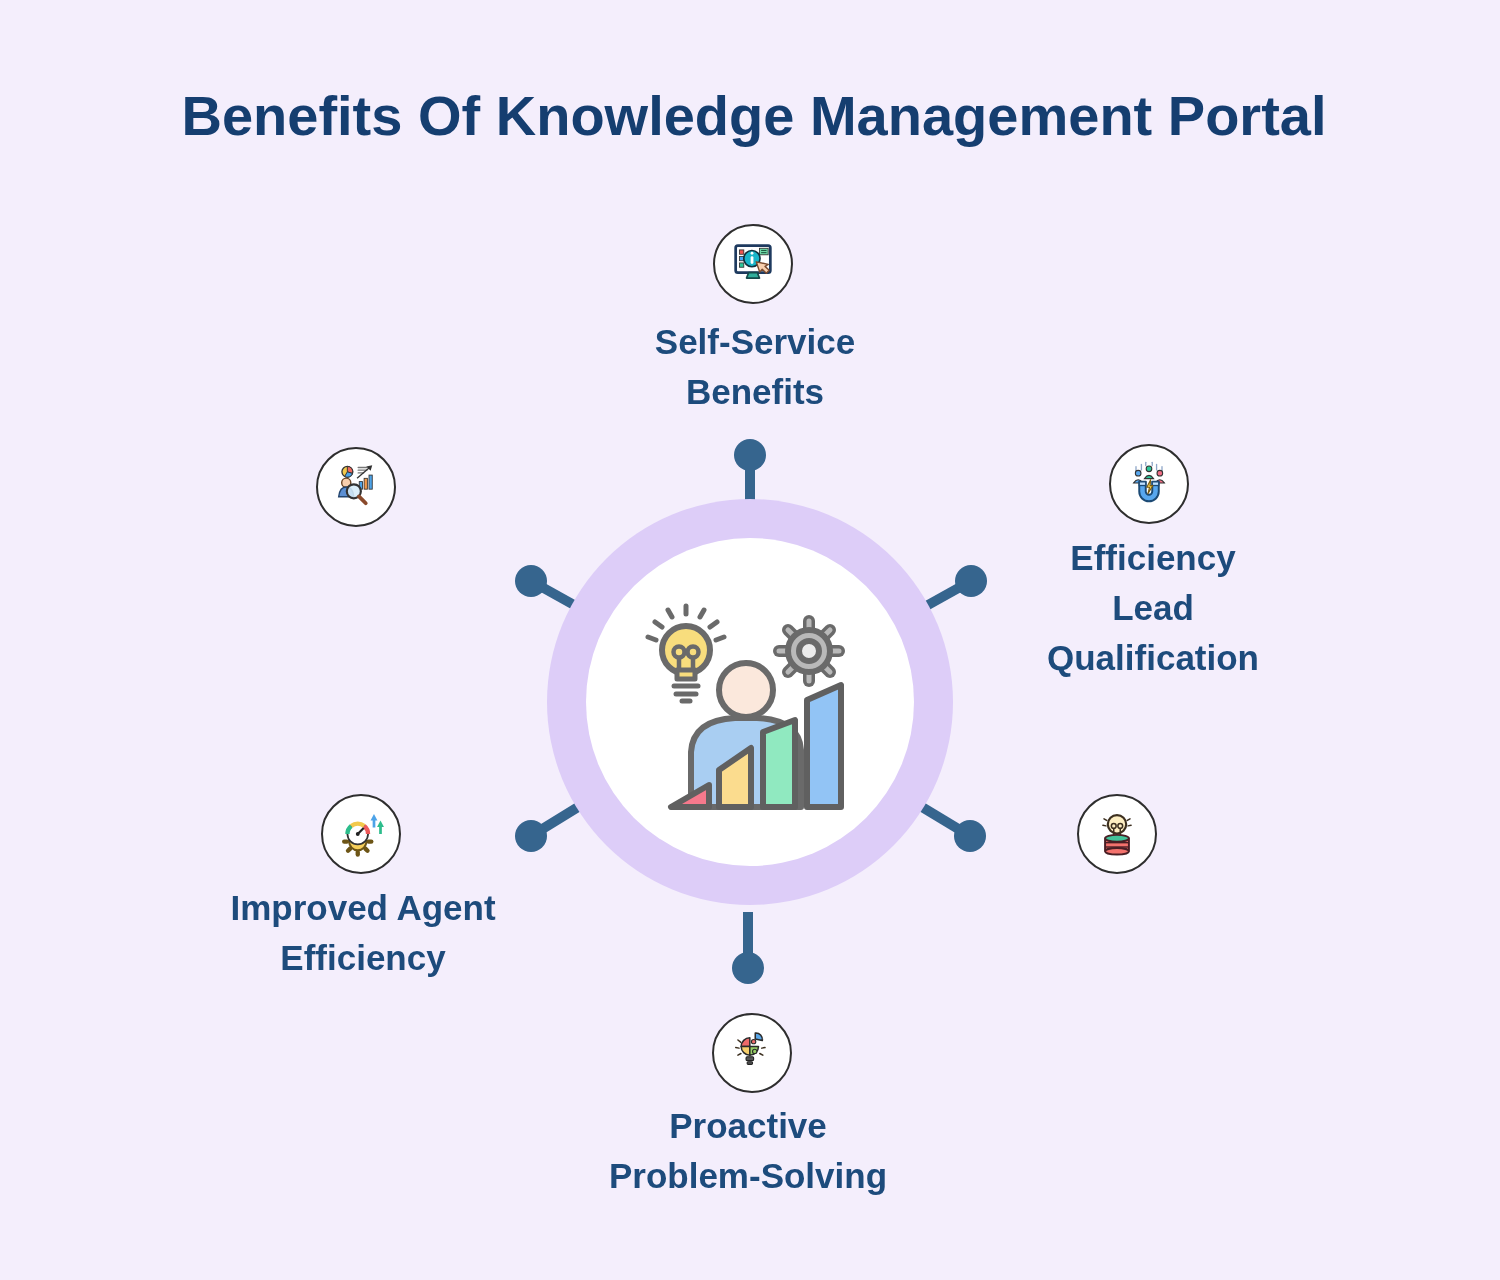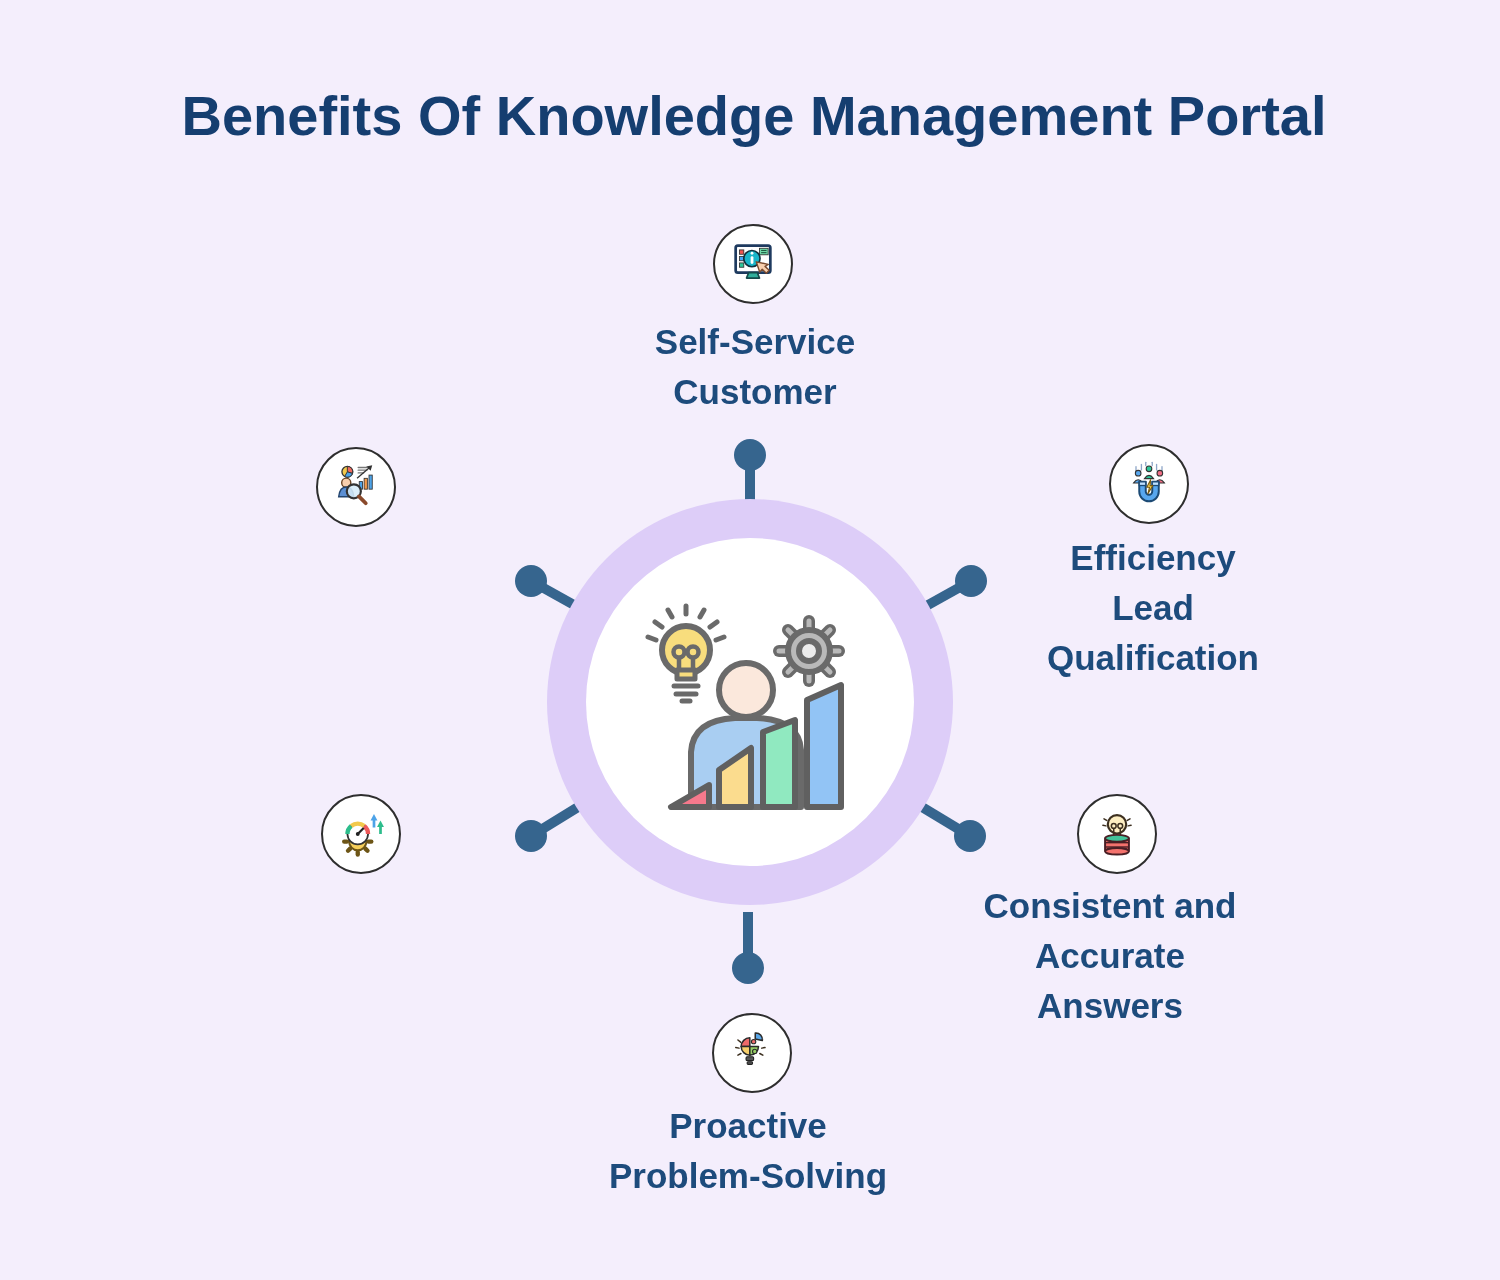--- a/index.html
+++ b/index.html
@@ -142,21 +142,21 @@
       <line x1="31.5" y1="11.5" x2="36.5" y2="11.5" stroke="#1e5c40" stroke-width="1"></line>
       <line x1="31.5" y1="13.5" x2="36.5" y2="13.5" stroke="#1e5c40" stroke-width="1"></line>
       <circle cx="23" cy="19" r="7.5" fill="#19b5c9" stroke="#11323f" stroke-width="1.5"></circle>
       <rect x="21.8" y="12.8" width="2.6" height="2.6" rx="1.3" fill="#ffffff"></rect>
       <rect x="21.8" y="16.8" width="2.6" height="7.2" rx="1.3" fill="#ffffff"></rect>
       <path d="M 20,32 h 8 l 2,5 h -12 z" fill="#2fae9b" stroke="#14494a" stroke-width="1.5" stroke-linejoin="round"></path>
       <path d="M 27,22 l 3.2,9.5 2.3,-2.6 3.8,3.6 2.6,-2.7 -3.8,-3.6 3,-1.8 z" fill="#f8cfae" stroke="#7a4b2f" stroke-width="1.3" stroke-linejoin="round"></path>
     </svg>
   </div>
   <div class="node-label" style="left:615px;top:317px;width:280px;">Self-Service
-Customer</div>
+Benefits</div>
 
   <div class="node-icon" style="left:1109px;top:444px;">
     <svg width="52" height="52" viewBox="0 0 48 48">
       <g stroke="#8ea6c8" stroke-width="1.2" stroke-linecap="round">
         <line x1="12" y1="8" x2="12" y2="13"></line>
           <line x1="17" y1="6" x2="17" y2="11"></line>
         <line x1="31" y1="6" x2="31" y2="11"></line>
           <line x1="36" y1="8" x2="36" y2="13"></line>
         <line x1="21" y1="4" x2="21" y2="7"></line>
           <line x1="27" y1="4" x2="27" y2="7"></line>
@@ -196,23 +196,20 @@
       <circle cx="27" cy="16.5" r="2.2" fill="none" stroke="#3d3020" stroke-width="1.4"></circle>
       <line x1="21" y1="18.5" x2="21" y2="26" stroke="#3d3020" stroke-width="1.4"></line>
       <line x1="27" y1="18.5" x2="27" y2="26" stroke="#3d3020" stroke-width="1.4"></line>
       <rect x="13" y="28" width="22" height="12" rx="1.5" fill="#f4726d" stroke="#4a1f25" stroke-width="1.8"></rect>
       <ellipse cx="24" cy="40" rx="11" ry="3" fill="#f4726d" stroke="#4a1f25" stroke-width="1.8"></ellipse>
       <line x1="13" y1="32" x2="35" y2="32" stroke="#4a1f25" stroke-width="1.3"></line>
       <line x1="13" y1="36" x2="35" y2="36" stroke="#4a1f25" stroke-width="1.3"></line>
       <ellipse cx="24" cy="28" rx="11" ry="3.2" fill="#43c39a" stroke="#4a1f25" stroke-width="1.8"></ellipse>
     </svg>
   </div>
-  <div class="node-label" style="left:965px;top:881px;width:290px;">Consistent and
-Accurate
-Answers</div>
 
   <div class="node-icon" style="left:712px;top:1013px;">
     <svg width="52" height="52" viewBox="0 0 48 48">
       <g stroke="#3d3020" stroke-width="1.4" stroke-linecap="round">
         <line x1="11" y1="12" x2="13.5" y2="14"></line>
           <line x1="9" y1="19" x2="12" y2="19.5"></line>
         <line x1="11" y1="26" x2="13.8" y2="24.5"></line>
           <line x1="34" y1="26" x2="31.2" y2="24.5"></line>
         <line x1="36" y1="19" x2="33" y2="19.5"></line>
       </g>
@@ -247,20 +244,22 @@
       <path d="M 15,16.6 A 9.5,9.5 0 0 1 27,16.6" fill="none" stroke="#f2c94c" stroke-width="4"></path>
       <path d="M 27,16.6 A 9.5,9.5 0 0 1 30.5,24" fill="none" stroke="#ee5a5a" stroke-width="4"></path>
       <line x1="21" y1="24" x2="26.5" y2="18.5" stroke="#222222" stroke-width="2"></line>
       <circle cx="21" cy="24" r="1.8" fill="#222222"></circle>
       <line x1="36" y1="18" x2="36" y2="10" stroke="#4da3e8" stroke-width="2.5"></line>
       <path d="M 32.8,11.5 L 36,5.5 L 39.2,11.5 Z" fill="#4da3e8"></path>
       <line x1="42" y1="24" x2="42" y2="16" stroke="#2dbd8c" stroke-width="2.5"></line>
       <path d="M 38.8,17.5 L 42,11.5 L 45.2,17.5 Z" fill="#2dbd8c"></path>
     </svg>
   </div>
+  <div class="node-label" style="left:193px;top:883px;width:340px;">Improved Agent
+Efficiency</div>
 
   <div class="node-icon" style="left:316px;top:447px;">
     <svg width="52" height="52" viewBox="0 0 48 48">
       <circle cx="16" cy="10" r="5" fill="#f2c94c" stroke="#333333" stroke-width="1.2"></circle>
       <path d="M 16,10 L 16,5 A 5,5 0 0 1 20.8,11.5 Z" fill="#ee6a5f" stroke="#333333" stroke-width="0.9"></path>
       <path d="M 16,10 L 20.8,11.5 A 5,5 0 0 1 13.5,14.3 Z" fill="#4da3e8" stroke="#333333" stroke-width="0.9"></path>
       <g stroke="#777777" stroke-width="1.2" stroke-linecap="round">
         <line x1="26" y1="6" x2="34" y2="6"></line>
           <line x1="26" y1="8.5" x2="34" y2="8.5"></line>
         <line x1="26" y1="11" x2="31" y2="11"></line>

